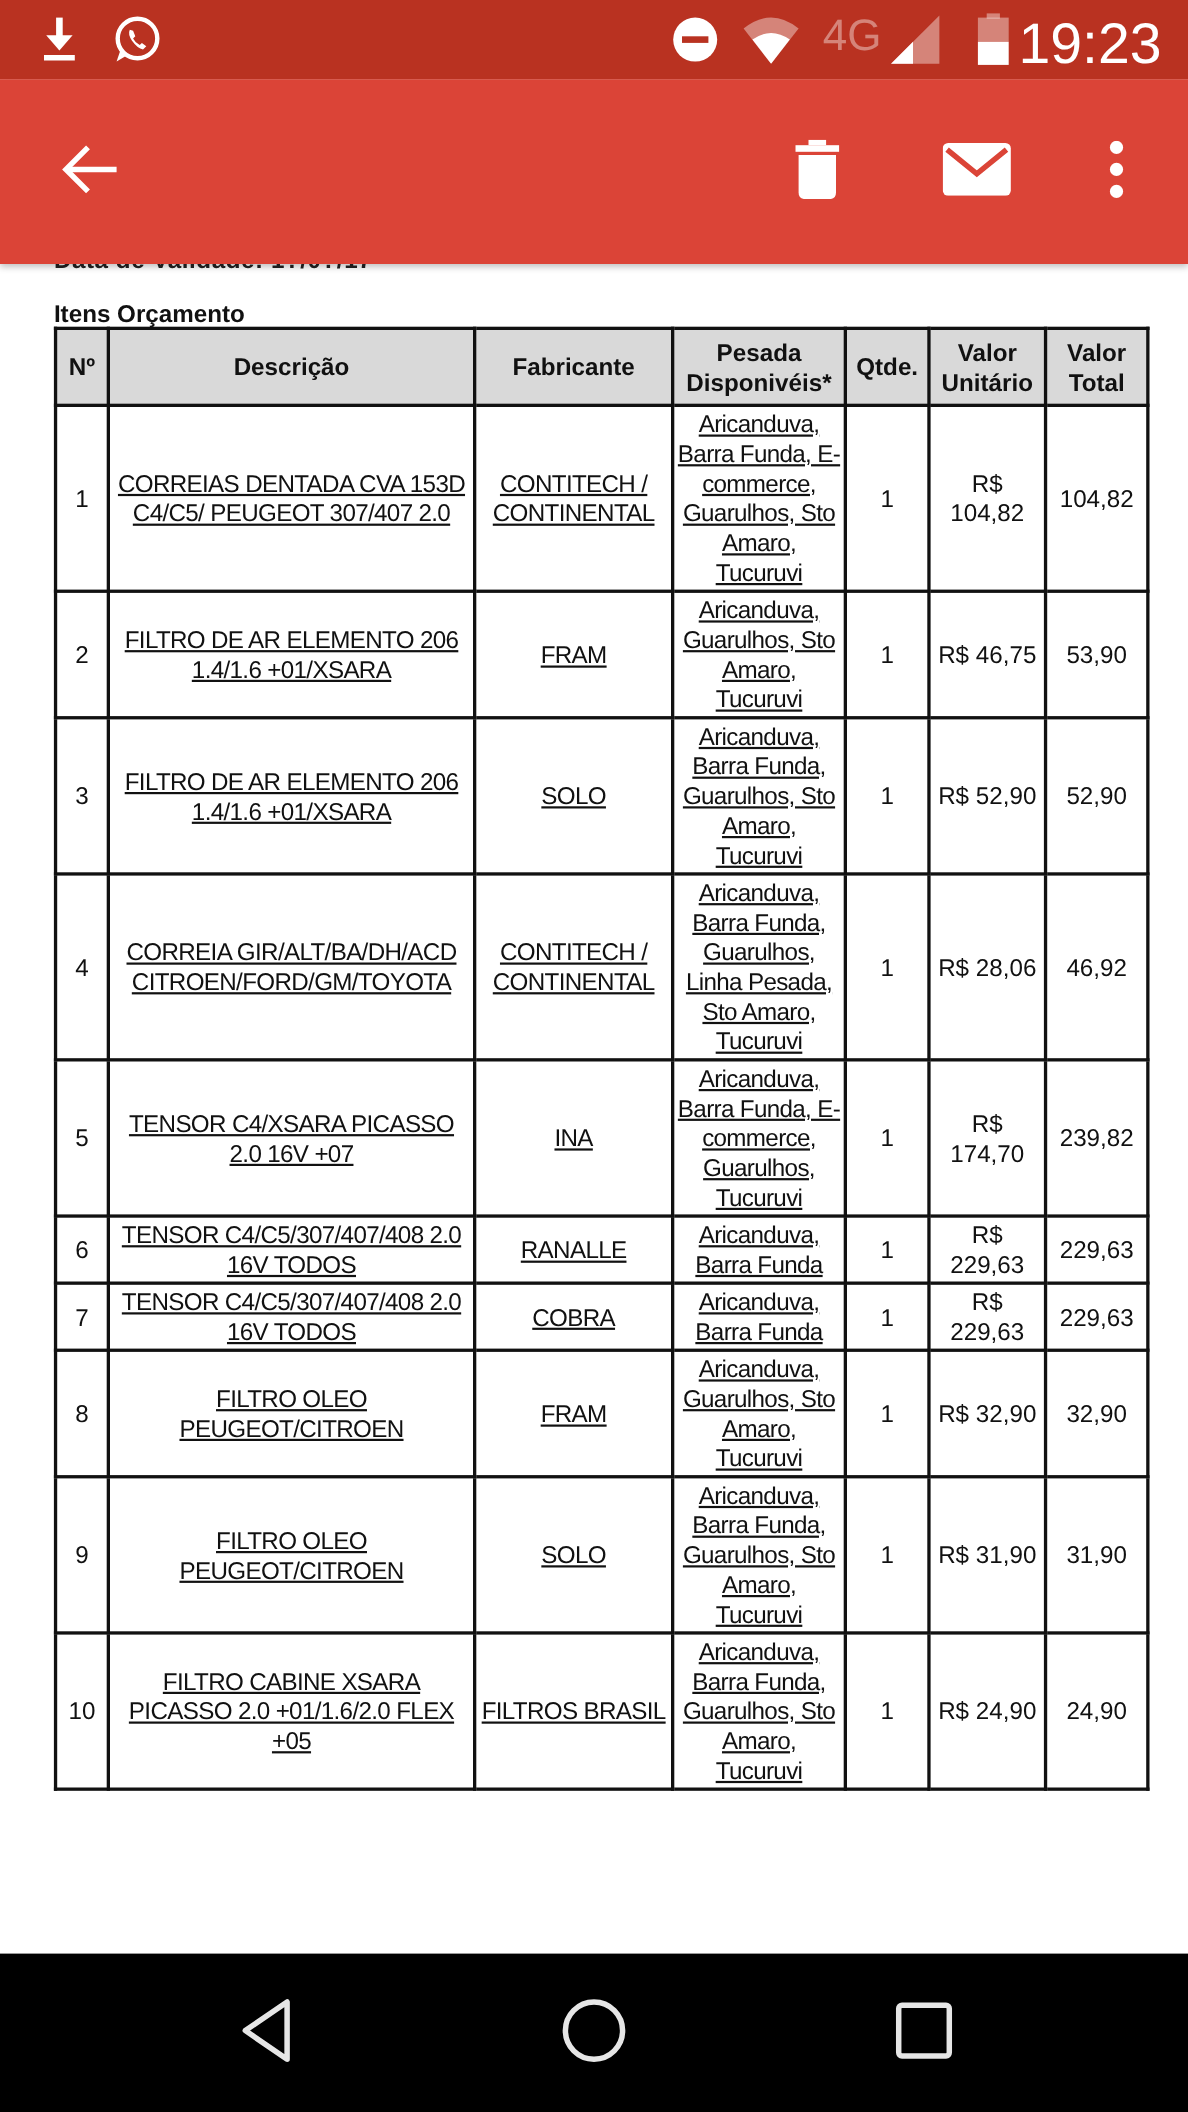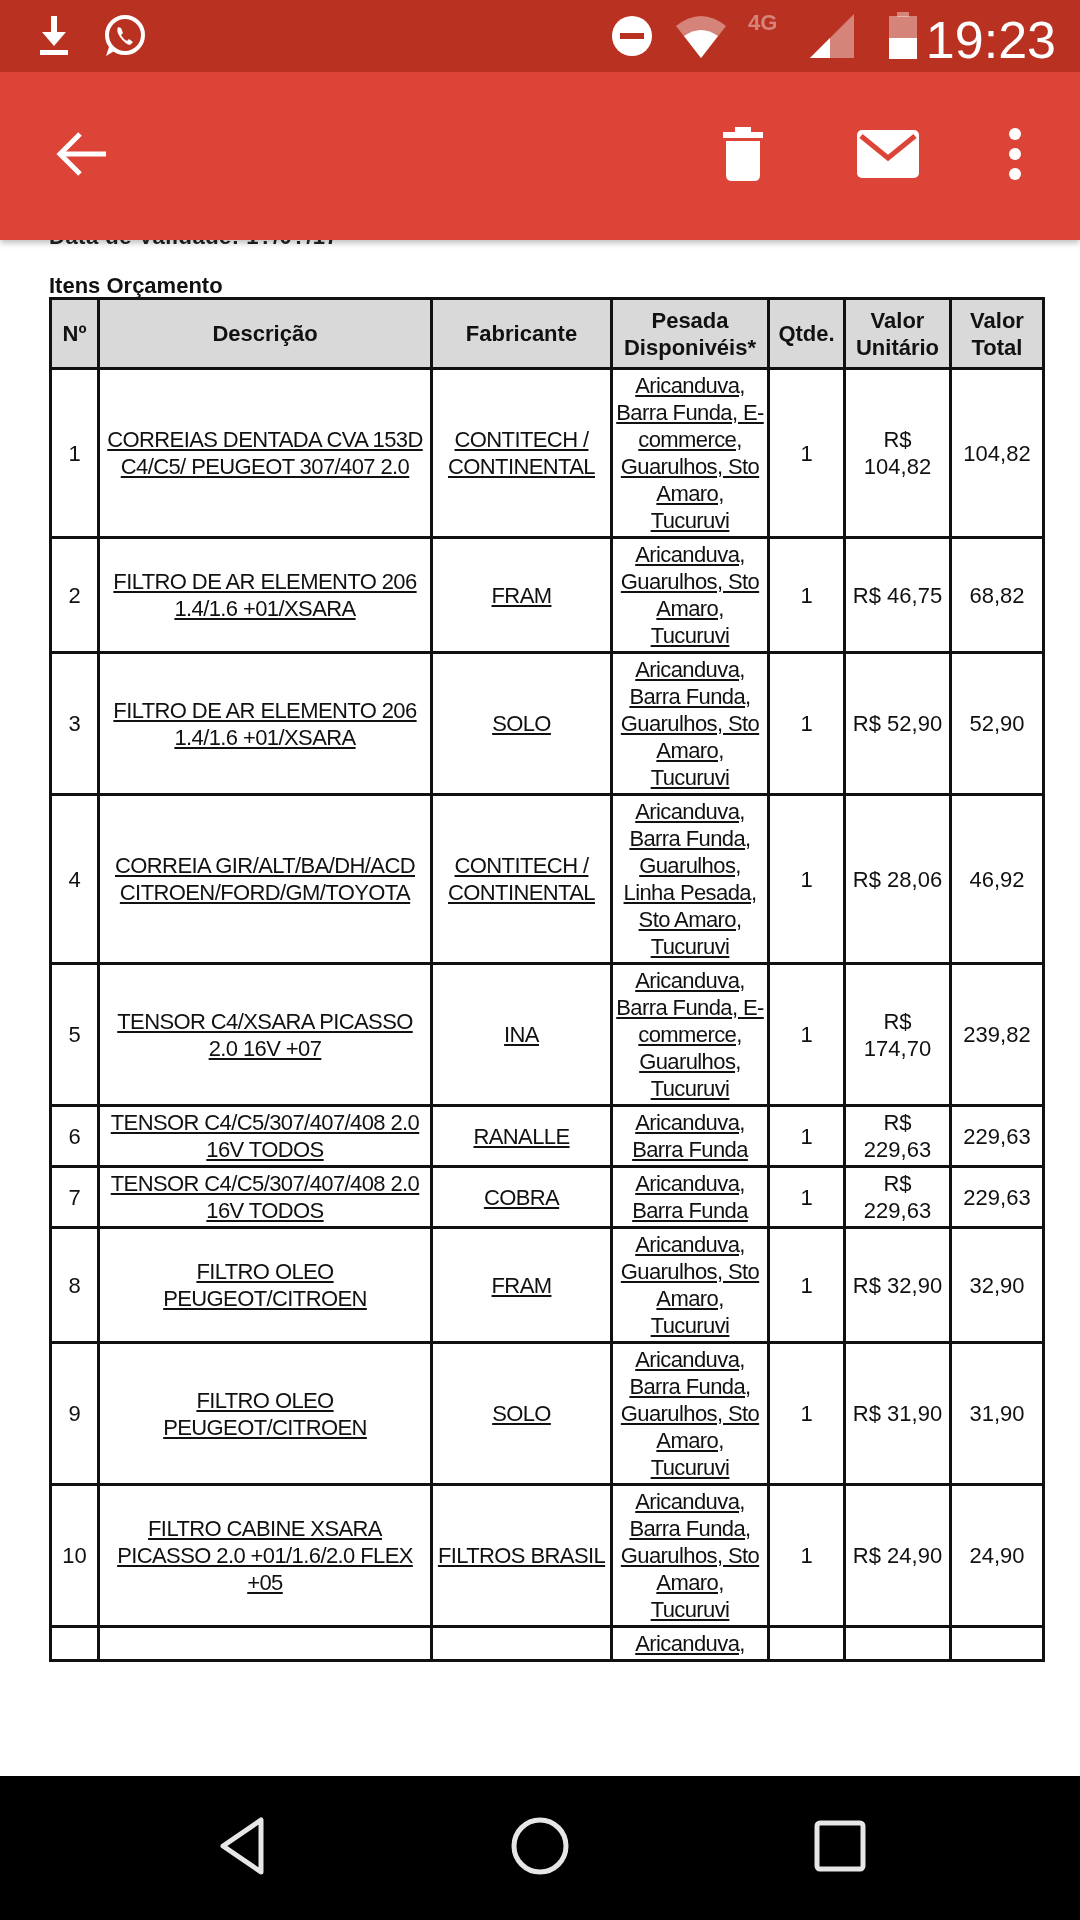--- a/index.html
+++ b/index.html
@@ -13,21 +13,21 @@
     position: absolute; left: 0; top: 0; width: 1080px; height: 72px;
     background: #b93221; z-index: 5;
   }
   .status-bar .icon { position: absolute; }
   .clock {
     position: absolute; right: 24px; top: 10px; color: #fff;
     font-size: 52px; font-family: "Liberation Sans", sans-serif;
   }
   .net-label {
     position: absolute; left: 748px; top: 10px; color: rgba(255,255,255,0.4);
-    font-size: 22px; font-weight: bold;
+    font-size: 40px; font-weight: normal;
   }
   
   .app-bar {
     position: absolute; left: 0; top: 72px; width: 1080px; height: 168px;
     background: #db4437; z-index: 4;
     box-shadow: 0 3px 6px rgba(0,0,0,0.25);
   }
   .app-bar .btn {
     position: absolute; top: 0; height: 168px; width: 110px;
     display: flex; align-items: center; justify-content: center; cursor: pointer;
@@ -197,21 +197,21 @@
           <td>R$ 104,82</td>
           <td>104,82</td>
         </tr>
         <tr>
           <td>2</td>
           <td class="narrow">FILTRO DE AR ELEMENTO 206 1.4/1.6 +01/XSARA</td>
           <td class="narrow">FRAM</td>
           <td class="narrow">Aricanduva, Guarulhos, Sto Amaro, Tucuruvi</td>
           <td>1</td>
           <td>R$ 46,75</td>
-          <td>68,82</td>
+          <td>53,90</td>
         </tr>
         <tr>
           <td>3</td>
           <td class="narrow">FILTRO DE AR ELEMENTO 206 1.4/1.6 +01/XSARA</td>
           <td class="narrow">SOLO</td>
           <td class="narrow">Aricanduva, Barra Funda, Guarulhos, Sto Amaro, Tucuruvi</td>
           <td>1</td>
           <td>R$ 52,90</td>
           <td>52,90</td>
         </tr>
@@ -271,29 +271,20 @@
         </tr>
         <tr>
           <td>10</td>
           <td class="narrow">FILTRO CABINE XSARA PICASSO 2.0 +01/1.6/2.0 FLEX +05</td>
           <td class="narrow">FILTROS BRASIL</td>
           <td class="narrow">Aricanduva, Barra Funda, Guarulhos, Sto Amaro, Tucuruvi</td>
           <td>1</td>
           <td>R$ 24,90</td>
           <td>24,90</td>
         </tr>
-        <tr>
-          <td></td>
-          <td class="narrow"></td>
-          <td class="narrow"></td>
-          <td class="narrow">Aricanduva,</td>
-          <td></td>
-          <td></td>
-          <td></td>
-        </tr>
       </tbody>
   </table>
 </div>
 
 <div class="nav-bar">
   <div class="nav-btn" style="left:162px;">
     <span>
       <svg width="46" height="58" viewBox="0 0 46 58">
         <polygon points="42,3 42,55 4,29" fill="none" stroke="#e6e6e6" stroke-width="5" stroke-linejoin="round"></polygon>
       </svg>

